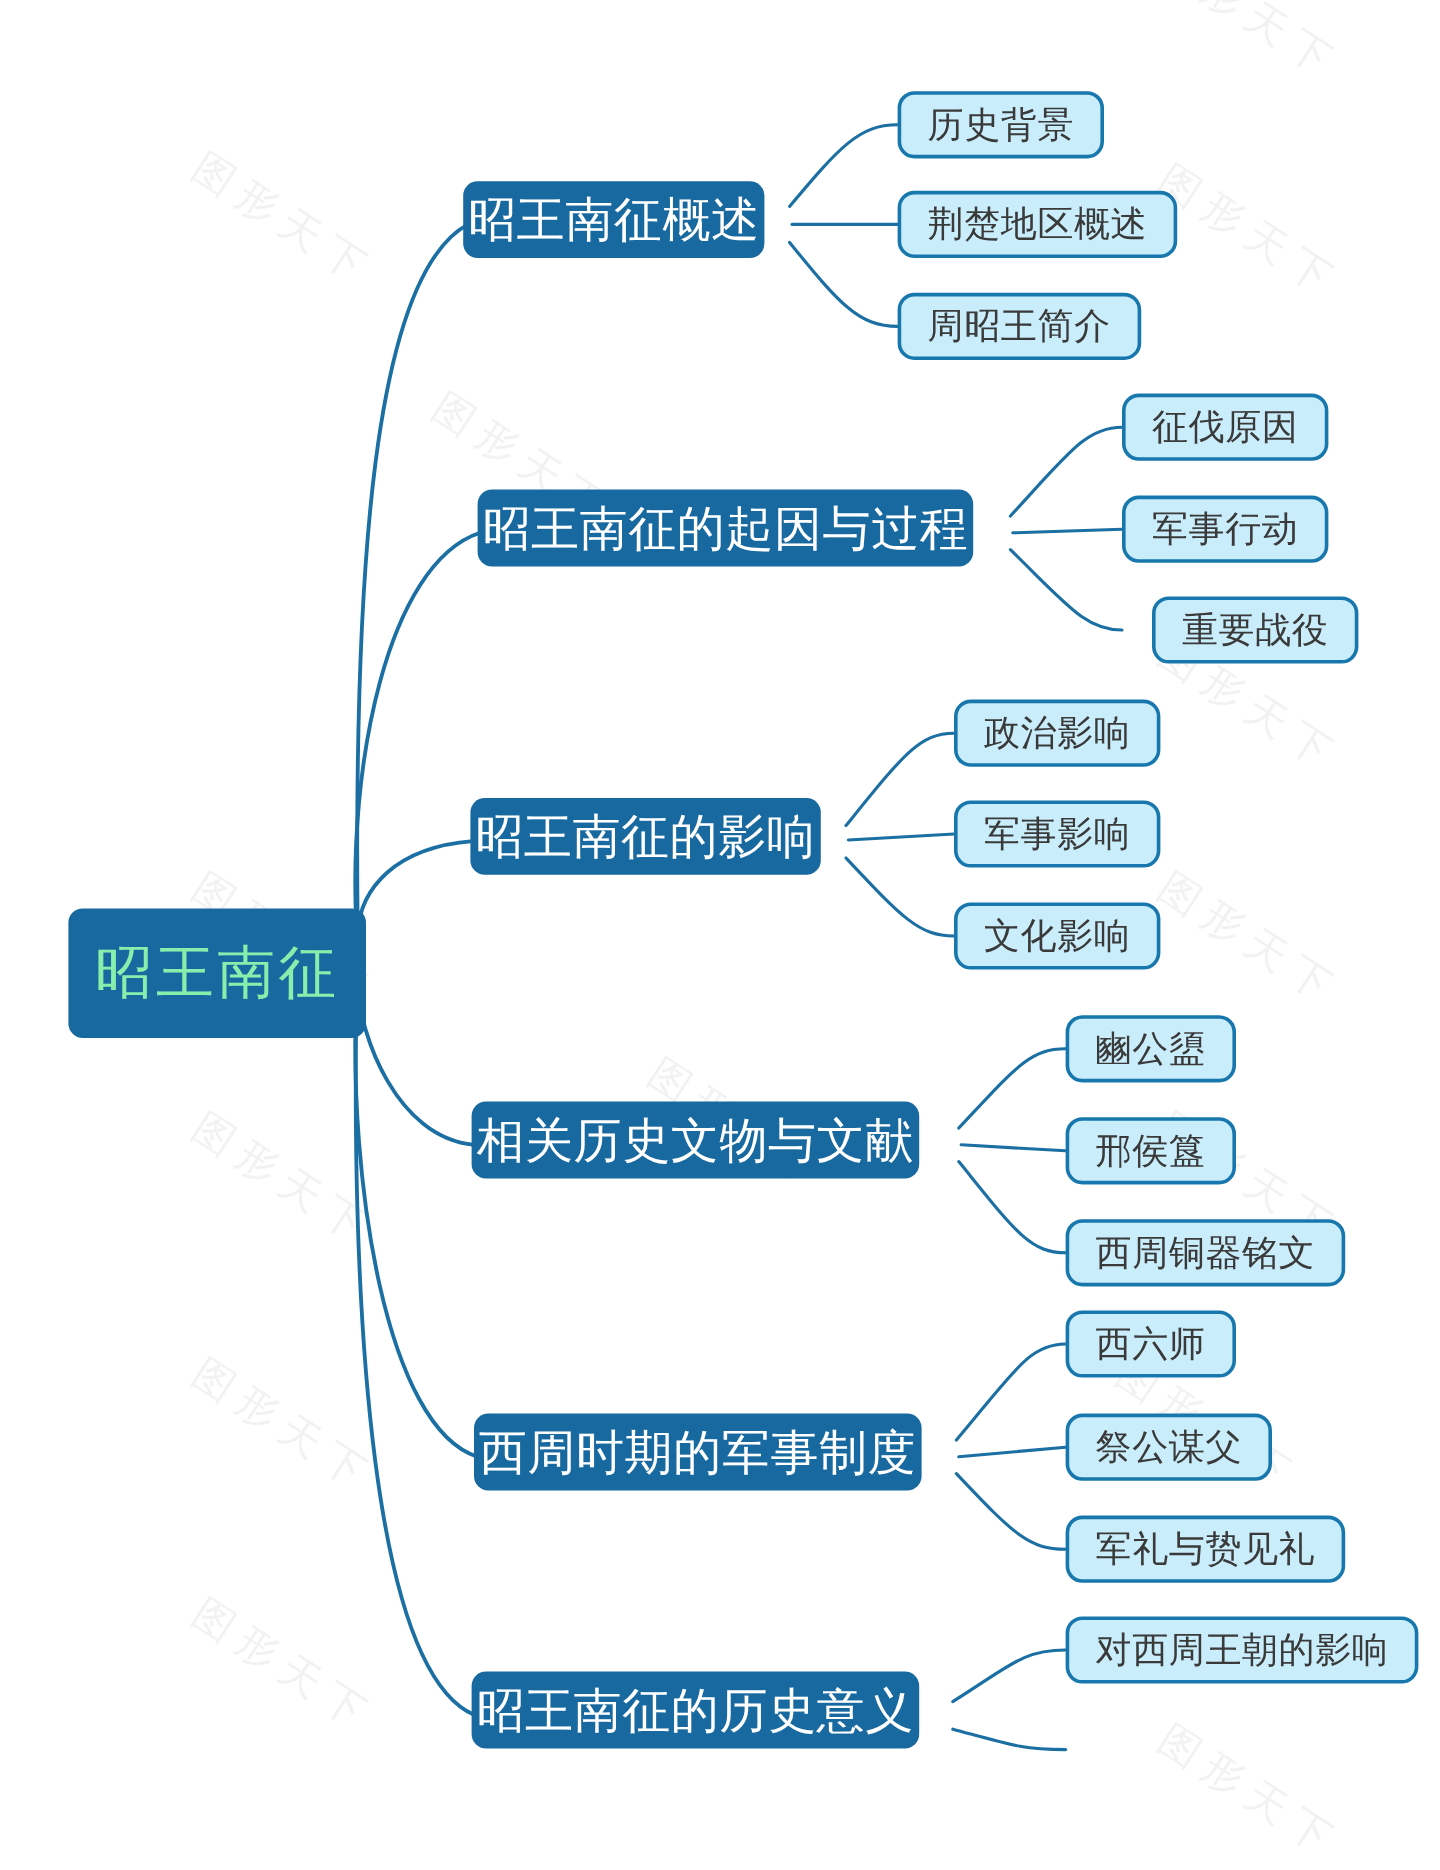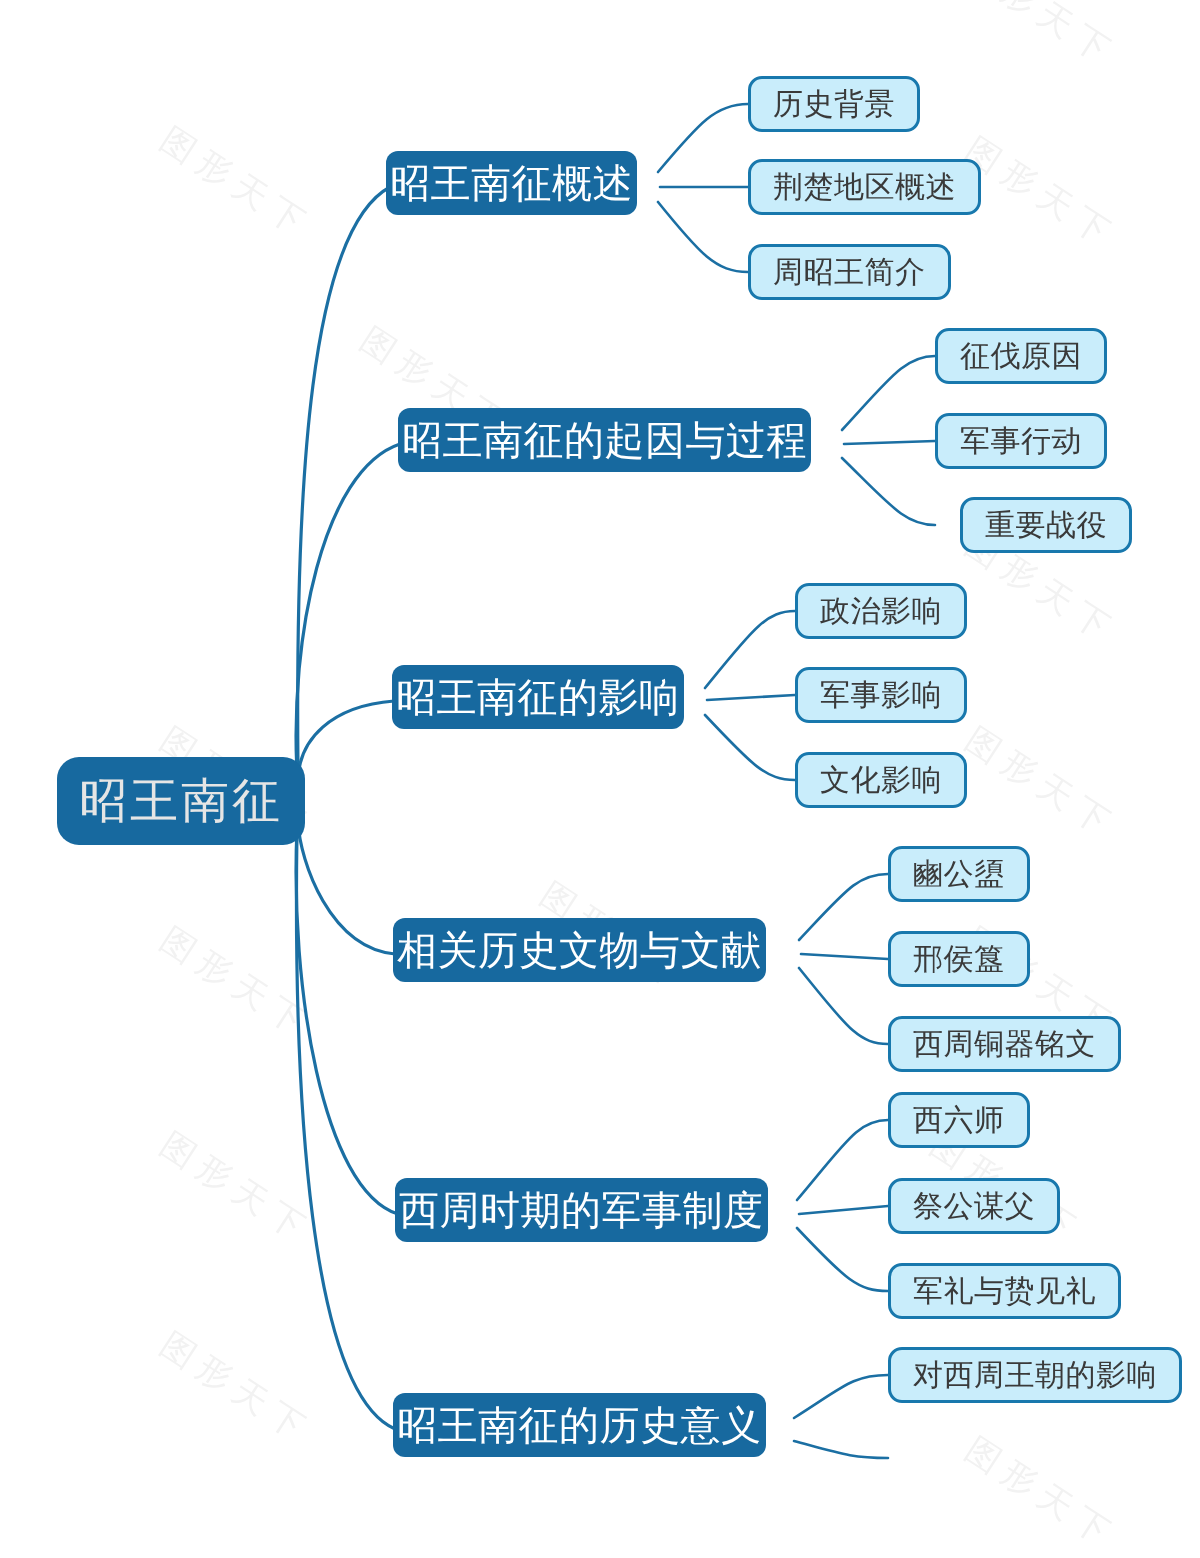--- a/index.html
+++ b/index.html
@@ -22,26 +22,26 @@
   }
   
   #connectors{position:absolute;left:0;top:0;z-index:1;}
   .link-root{fill:none;stroke:var(--connector,#17699f);stroke-width:3.2px;stroke-linecap:round;}
   .link-child{fill:none;stroke:var(--connector,#17699f);stroke-width:2.6px;stroke-linecap:round;}
   
   .node{position:absolute;z-index:2;display:flex;align-items:center;justify-content:center;
         white-space:nowrap;box-sizing:border-box;cursor:pointer;}
   .root-node{
     background:var(--node-fill,#17699f);
-    color:#e5e5e5;
+    color:#86efac;
     font-size:48px;
     letter-spacing:3px;
     padding:0 22px;
-    height:88px;
-    border-radius:22px;
+    height:108px;
+    border-radius:12px;
   }
   .branch-node{
     background:var(--node-fill,#17699f);
     color:#ffffff;
     font-size:40px;
     letter-spacing:0.5px;
     padding:0 4px;
     height:64px;
     border-radius:12px;
   }

